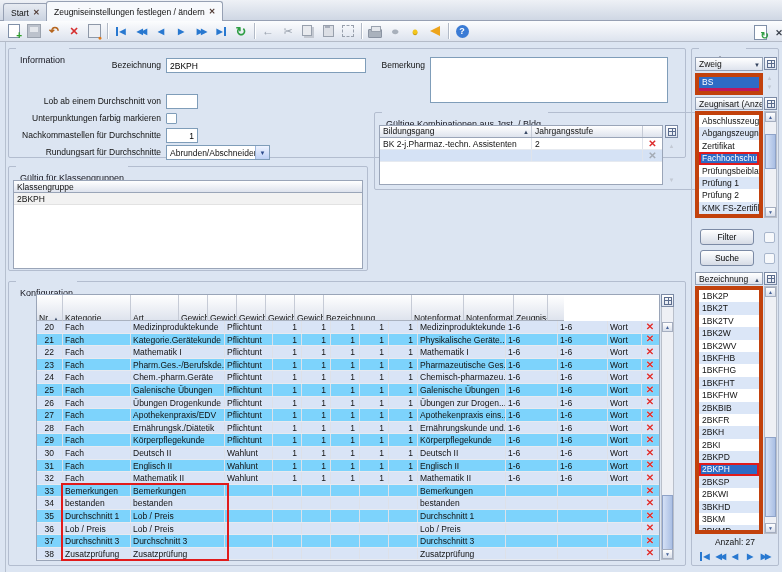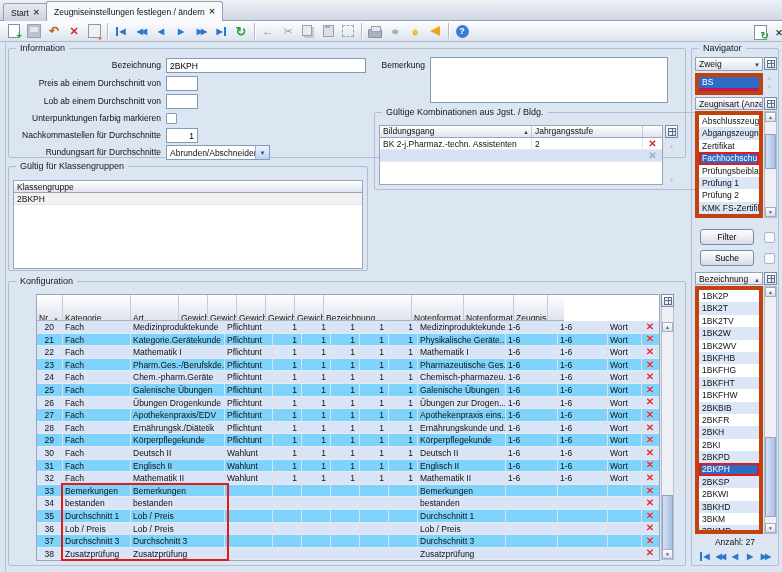--- a/index.html
+++ b/index.html
@@ -44,21 +44,21 @@
 .i-lightbulb::before{content:"●";color:#f3c61d;font-size:11px;text-shadow:0 1px 0 #c79a10}
 .i-horn::before{content:"";width:0;height:0;border-top:5px solid transparent;border-bottom:5px solid transparent;border-right:10px solid #eda41c;display:block}
 .i-help::before{content:"?";width:13px;height:13px;border-radius:50%;background:#3a7bd5;color:#fff;font-weight:bold;font-size:9px;display:flex;align-items:center;justify-content:center}
 .i-navigator-refresh::before{content:"";width:11px;height:13px;background:#fff;border:1px solid #8090a8;display:block}
 .i-navigator-refresh::after{content:"↻";position:absolute;right:1px;bottom:1px;color:#2f9e44;font-size:10px;font-weight:bold}
 .i-panel-close::before{content:"✕";color:#3a414c;font-size:9px;font-weight:bold}
 #nav-refresh-btn{position:absolute;left:750px;top:23px}
 #panel-close-btn{position:absolute;left:769px;top:23px}
 
 .grp{position:absolute;border:1px solid #b3bdcf;border-radius:2px;background:transparent}
-.glegend{position:absolute;top:-6px;left:7px;background:#dce5f2;padding:0 4px;font-size:9px;color:#16161f;white-space:nowrap}
+.glegend{position:absolute;top:-6px;left:7px;background:#dce5f2;padding:12px 4px;font-size:9px;color:#16161f;white-space:nowrap}
 #fs-info{left:8px;top:48px;width:678px;height:110px}
 #fs-klassen{left:8px;top:166px;width:360px;height:105px}
 #fs-komb{left:374px;top:112px;width:348px;height:78px}
 #fs-konfig{left:8px;top:281px;width:678px;height:285px}
 #fs-nav{left:691px;top:48px;width:88px;height:518px}
 
 .frow{position:absolute;height:16px;display:flex;align-items:center}
 .flabel{position:absolute;width:152px;text-align:right;left:0;top:2px;white-space:nowrap;overflow:hidden}
 .fctl{position:absolute;left:157px;top:0}
 input.tx,textarea.tx{border:1px solid #7f9db9;background:#fff;font-family:"Liberation Sans",sans-serif;font-size:8.5px;padding:0 3px;height:15px}
@@ -181,24 +181,20 @@
 <div class="leftedge"></div>
 
 <div class="grp" id="fs-info">
   <span class="glegend">Information</span>
   <div class="frow" style="top:9px;left:0;width:660px">
     <span class="flabel">Bezeichnung</span>
     <input class="tx fctl" style="width: 200px;" value="2BKPH">
     <span class="flabel" style="left:332px;width:84px">Bemerkung</span>
     <textarea class="tx" style="position: absolute; left: 421px; top: -1px; width: 238px; height: 46px;"></textarea>
   </div>
-  <div class="frow" style="top:27px;left:0;width:400px">
-    <span class="flabel">Preis ab einem Durchschnitt von</span>
-    <input class="tx fctl" style="width: 32px;">
-  </div>
   <div class="frow" style="top:62px;left:0;width:400px">
     <span class="flabel">Unterpunktungen farbig markieren</span>
     <span class="checkbox fctl" style="top:2px"></span>
   </div>
   <div class="frow" style="top:45px;left:0;width:400px">
     <span class="flabel">Lob ab einem Durchschnitt von</span>
     <input class="tx fctl" style="width: 32px;">
   </div>
   <div class="frow" style="top:79px;left:0;width:400px">
     <span class="flabel">Nachkommastellen für Durchschnitte</span>

